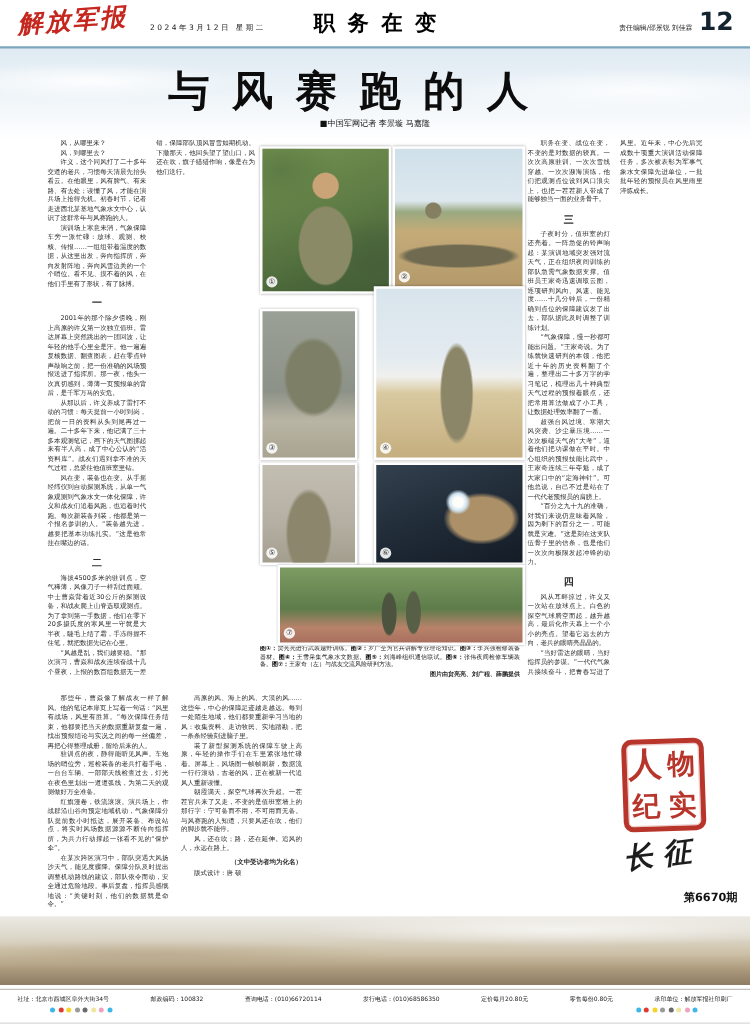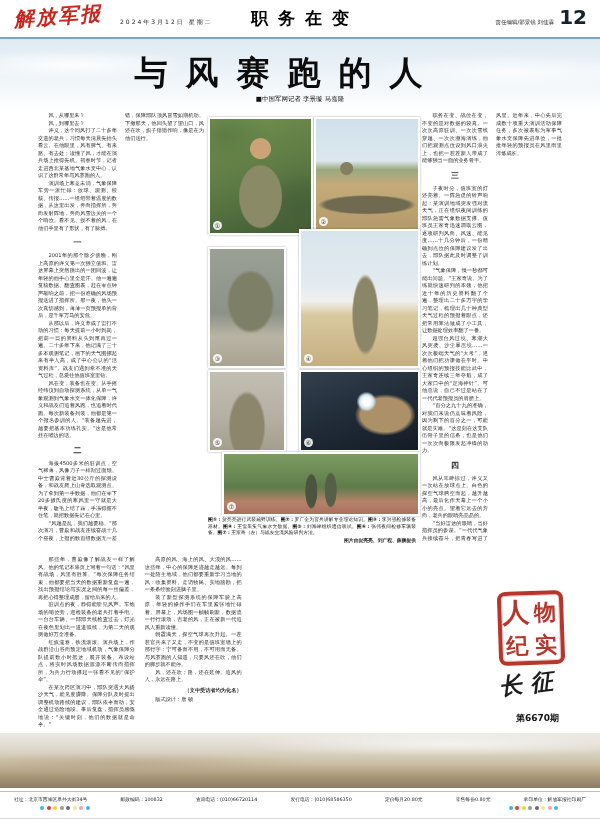--- a/index.html
+++ b/index.html
@@ -87,21 +87,21 @@
   
   .seal{position:absolute;left:498px;top:591px;width:58px;height:66px;border:4px solid #b8352b;
        border-radius:8px;transform:rotate(-2deg);display:grid;grid-template-columns:1fr 1fr;
        place-items:center;color:#b8352b;font-family:"DejaVu Serif",serif;font-weight:bold;
        background:rgba(255,255,255,.55);box-shadow:0 0 0 1px rgba(184,53,43,.25) inset;}
   .seal span{font-size:22px;line-height:24px;}
   .seal .big{font-size:27px;}
   .script-title{position:absolute;left:499px;top:668px;font-family:"DejaVu Serif",serif;
        font-weight:bold;font-style:italic;font-size:23px;letter-spacing:8px;transform:rotate(-7deg);
        color:#1d1d1d;white-space:nowrap;}
-  .issue{position:absolute;left:516px;top:712px;font-size:9px;font-weight:bold;color:#111;}
+  .issue{position:absolute;left:547px;top:712px;font-size:9px;font-weight:bold;color:#111;}
 
   
   .bottom-photo{position:absolute;left:0;top:733px;width:600px;height:55px;
       background:
        radial-gradient(ellipse 300px 18px at 75% 20%, rgba(255,255,255,.65), transparent 70%),
        radial-gradient(ellipse 260px 14px at 20% 55%, rgba(173,155,124,.5), transparent 75%),
        linear-gradient(180deg,#eceae4 0%,#ddd7ca 30%,#ccc0a6 55%,#af9d80 75%,#97866c 92%,#8d7d64 100%);}
 
   
   .footer-rule{position:absolute;left:0;top:791px;width:600px;height:1px;background:#bfbfbf;}

